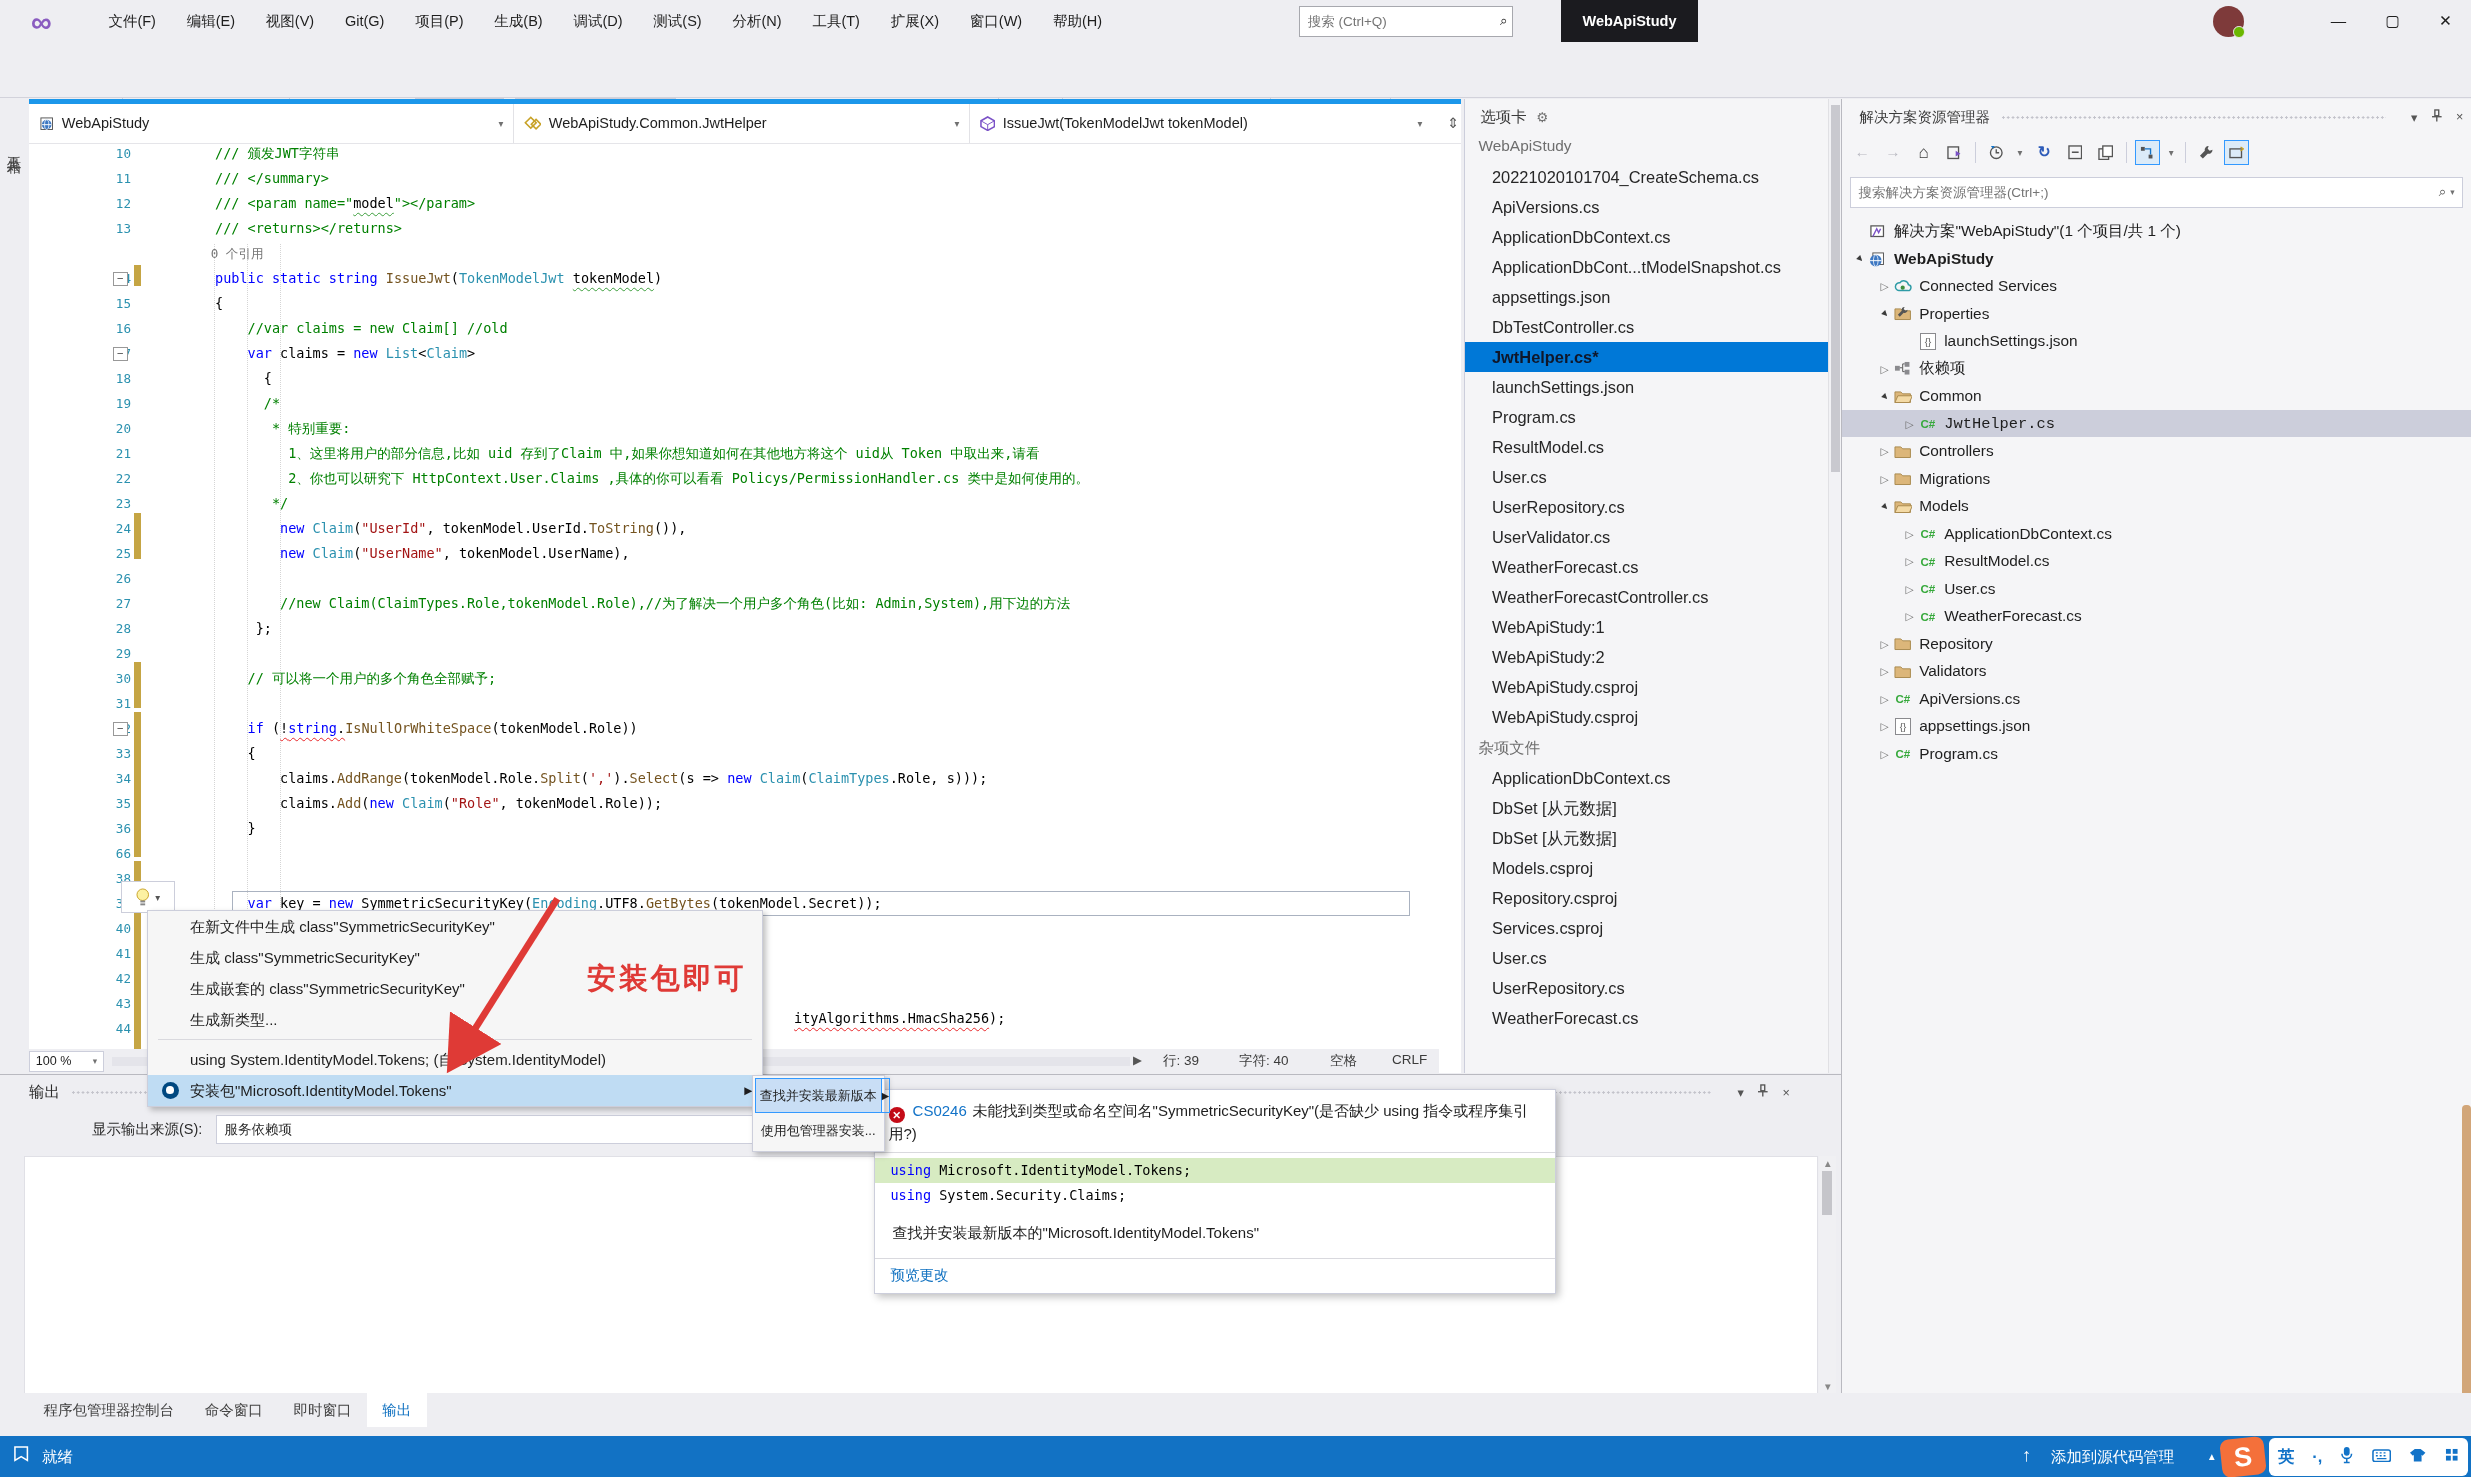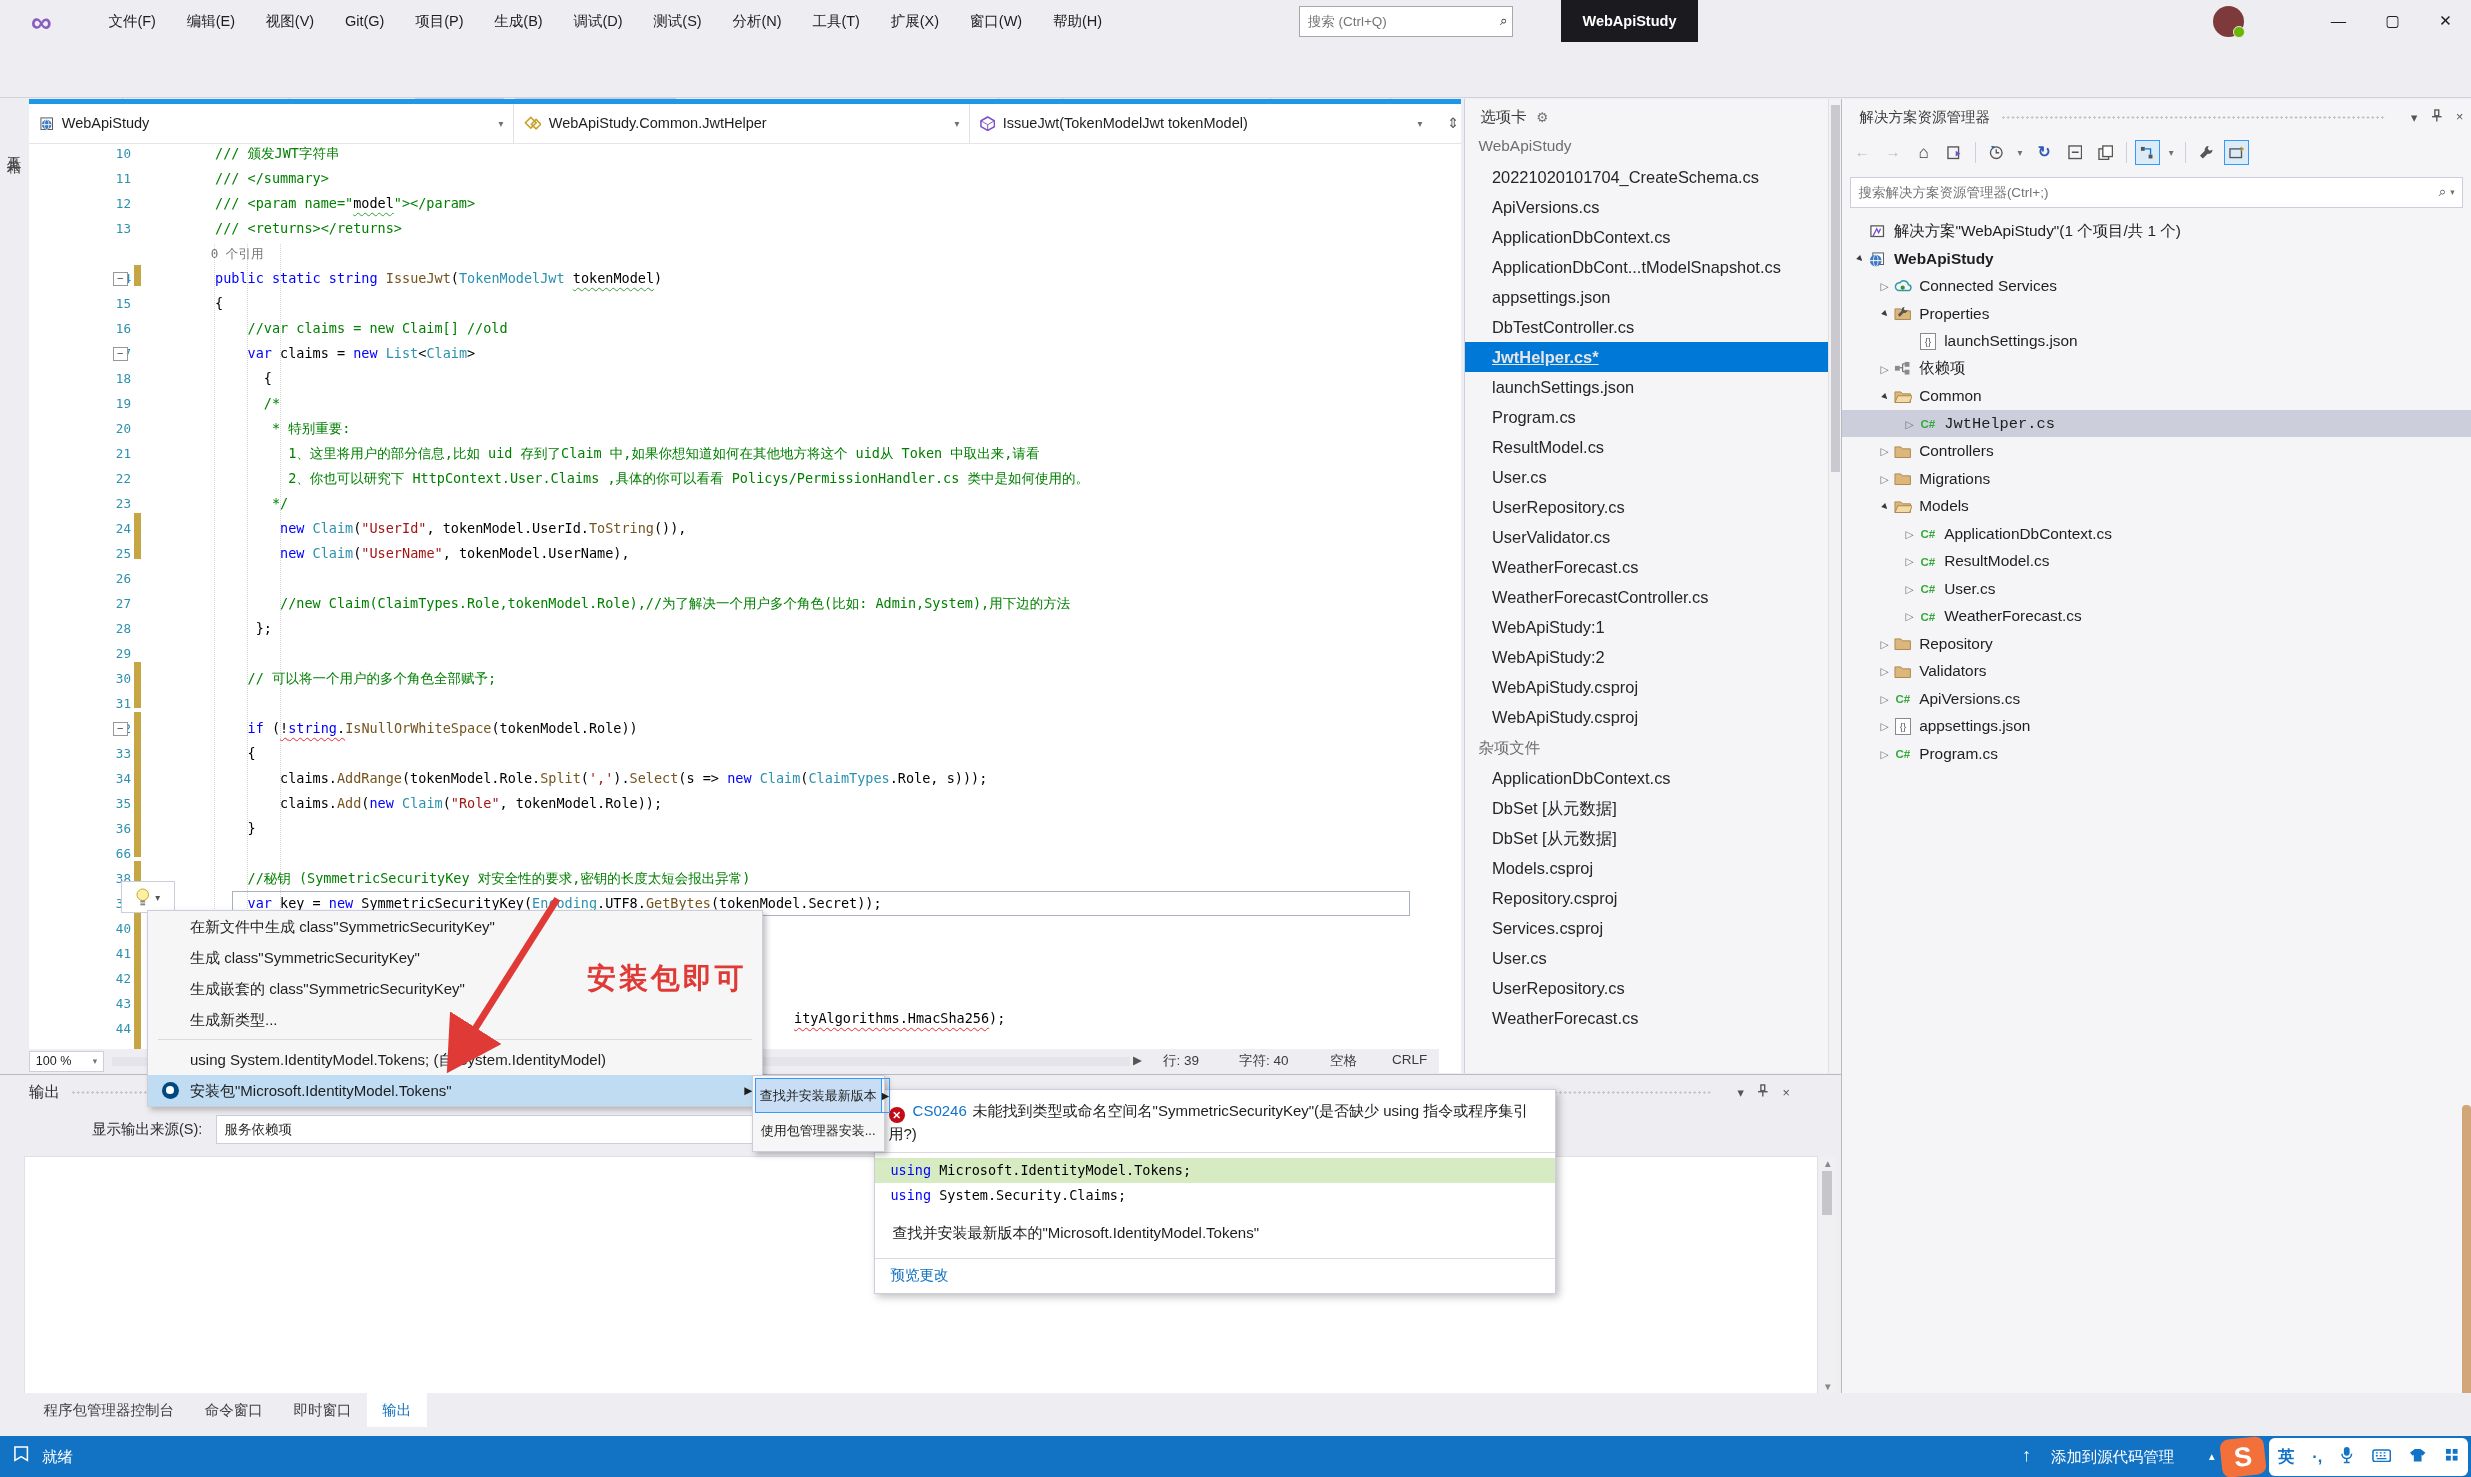--- a/index.html
+++ b/index.html
@@ -67,21 +67,21 @@
   #ehtrack{position:absolute;left:83px;top:7.7px;width:1018px;height:9.7px;background:#E4E4EA;}
   #ehar{position:absolute;left:1104px;top:3.9px;color:#555;font-size:11.6px;}
   .estat{position:absolute;top:2.9px;font-size:13.5px;color:#3B3B3B;}
   
   #tabcard{left:1464px;top:99px;width:364px;height:974px;background:#F5F5F7;border-left:1px solid #CCCEDB;box-sizing:border-box;}
   #tabcard .hd{padding:7.7px 0 3.9px 15.4px;font-size:15.4px;color:#3B3B3B;display:flex;align-items:center;gap:9.7px;}
   #tabcard .hd .gear{color:#717171;font-size:13.5px;}
   .tc-group{padding:5.8px 0 1.9px 13.5px;font-size:15.4px;color:#6E6E6E;height:23px;}
   .tc-item{height:30px;line-height:30px;padding-left:27px;font-size:16.4px;color:#262626;
      white-space:nowrap;overflow:hidden;}
-  .tc-item.sel{background:#0078D7;color:#e5e5e5;font-weight:bold;text-decoration:underline;}
+  .tc-item.sel{background:#0078D7;color:#0f172a;font-weight:bold;}
   #tcsb{left:1828px;top:99px;width:13.5px;height:974px;background:#F2F2F5;border-left:1px solid #E0E0E4;box-sizing:border-box;}
   #tcsb .th{position:absolute;left:1.9px;top:5.8px;width:8.7px;height:367px;background:#C9C9CF;}
   
   #solexp{left:1841px;top:99px;width:630px;height:1336px;background:#F5F5F7;border-left:1px solid #B9B9C0;box-sizing:border-box;}
   #solexp .title{height:29px;display:flex;align-items:center;padding:3.9px 7.7px 0 17.4px;font-size:14.5px;color:#3B3B3B;}
   .dots{flex:1;margin:0 11.6px;height:4.8px;background:radial-gradient(#C3C3CB 1px,transparent 1.2px);background-size:4.8px 4.8px;}
   .paneic{color:#555;font-size:12.6px;margin-left:13.5px;}
   #setools{height:41px;display:flex;align-items:center;padding-left:7.7px;gap:5.8px;}
   .seic{width:25px;height:25px;display:flex;align-items:center;justify-content:center;font-size:15.4px;color:#424242;}
   .seic.boxed{border:1px solid #3399FF;background:#DCEBF8;box-sizing:border-box;}
@@ -394,21 +394,21 @@
         <div class="cl"><div class="ln">28</div><div class="code"><span class="tk p">             };</span></div></div>
         <div class="cl"><div class="ln">29</div><div class="code"></div></div>
         <div class="cl"><div class="ln">30</div><div class="code"><span class="tk c">            // 可以将一个用户的多个角色全部赋予;</span></div></div>
         <div class="cl"><div class="ln">31</div><div class="code"></div></div>
         <div class="cl"><div class="ln">32</div><div class="code"><span class="tk k">            if</span><span class="tk p"> (</span><span class="tk p eu">!</span><span class="tk k eu">string</span><span class="tk p eu">.</span><span class="tk m">IsNullOrWhiteSpace</span><span class="tk p">(tokenModel.Role))</span><div class="foldbox">−</div></div></div>
         <div class="cl"><div class="ln">33</div><div class="code"><span class="tk p">            {</span></div></div>
         <div class="cl"><div class="ln">34</div><div class="code"><span class="tk p">                claims.</span><span class="tk m">AddRange</span><span class="tk p">(tokenModel.Role.</span><span class="tk m">Split</span><span class="tk p">(</span><span class="tk s">','</span><span class="tk p">).</span><span class="tk m">Select</span><span class="tk p">(s =&gt; </span><span class="tk k">new</span><span class="tk p"> </span><span class="tk t">Claim</span><span class="tk p">(</span><span class="tk t">ClaimTypes</span><span class="tk p">.Role, s)));</span></div></div>
         <div class="cl"><div class="ln">35</div><div class="code"><span class="tk p">                claims.</span><span class="tk m">Add</span><span class="tk p">(</span><span class="tk k">new</span><span class="tk p"> </span><span class="tk t">Claim</span><span class="tk p">(</span><span class="tk s">"Role"</span><span class="tk p">, tokenModel.Role));</span></div></div>
         <div class="cl"><div class="ln">36</div><div class="code"><span class="tk p">            }</span></div></div>
         <div class="cl"><div class="ln">66</div><div class="code"></div></div>
-        <div class="cl"><div class="ln">38</div><div class="code"><span class="tk c">            //秘钥 (SymmetricSecurityKey 对安全性的要求,密钥的长度太短会报出异常)</span></div></div>
+        <div class="cl"><div class="ln">38</div></div>
         <div class="cl"><div class="curbox"></div><div class="ln">39</div><div class="code"><span class="tk k">            var</span><span class="tk p"> key = </span><span class="tk k">new</span><span class="tk p"> </span><span class="tk p eu">SymmetricSecurityKey</span><span class="tk p">(</span><span class="tk t">Encoding</span><span class="tk p">.UTF8.</span><span class="tk m">GetBytes</span><span class="tk p">(tokenModel.Secret));</span></div></div>
         <div class="cl"><div class="ln">40</div><div class="code"></div></div>
         <div class="cl"><div class="ln">41</div><div class="code"></div></div>
         <div class="cl"><div class="ln">42</div><div class="code"></div></div>
         <div class="cl"><div class="ln">43</div><div class="code"></div></div>
         <div class="cl"><div class="ln">44</div><div class="code"></div></div>
         <div class="cl"><div class="ln">45</div><div class="code"></div></div>
         <div class="goldbar" style="top: 124px; height: 21px;"></div>
         <div class="goldbar" style="top: 372px; height: 46px;"></div>
         <div class="goldbar" style="top: 521px; height: 46px;"></div>

